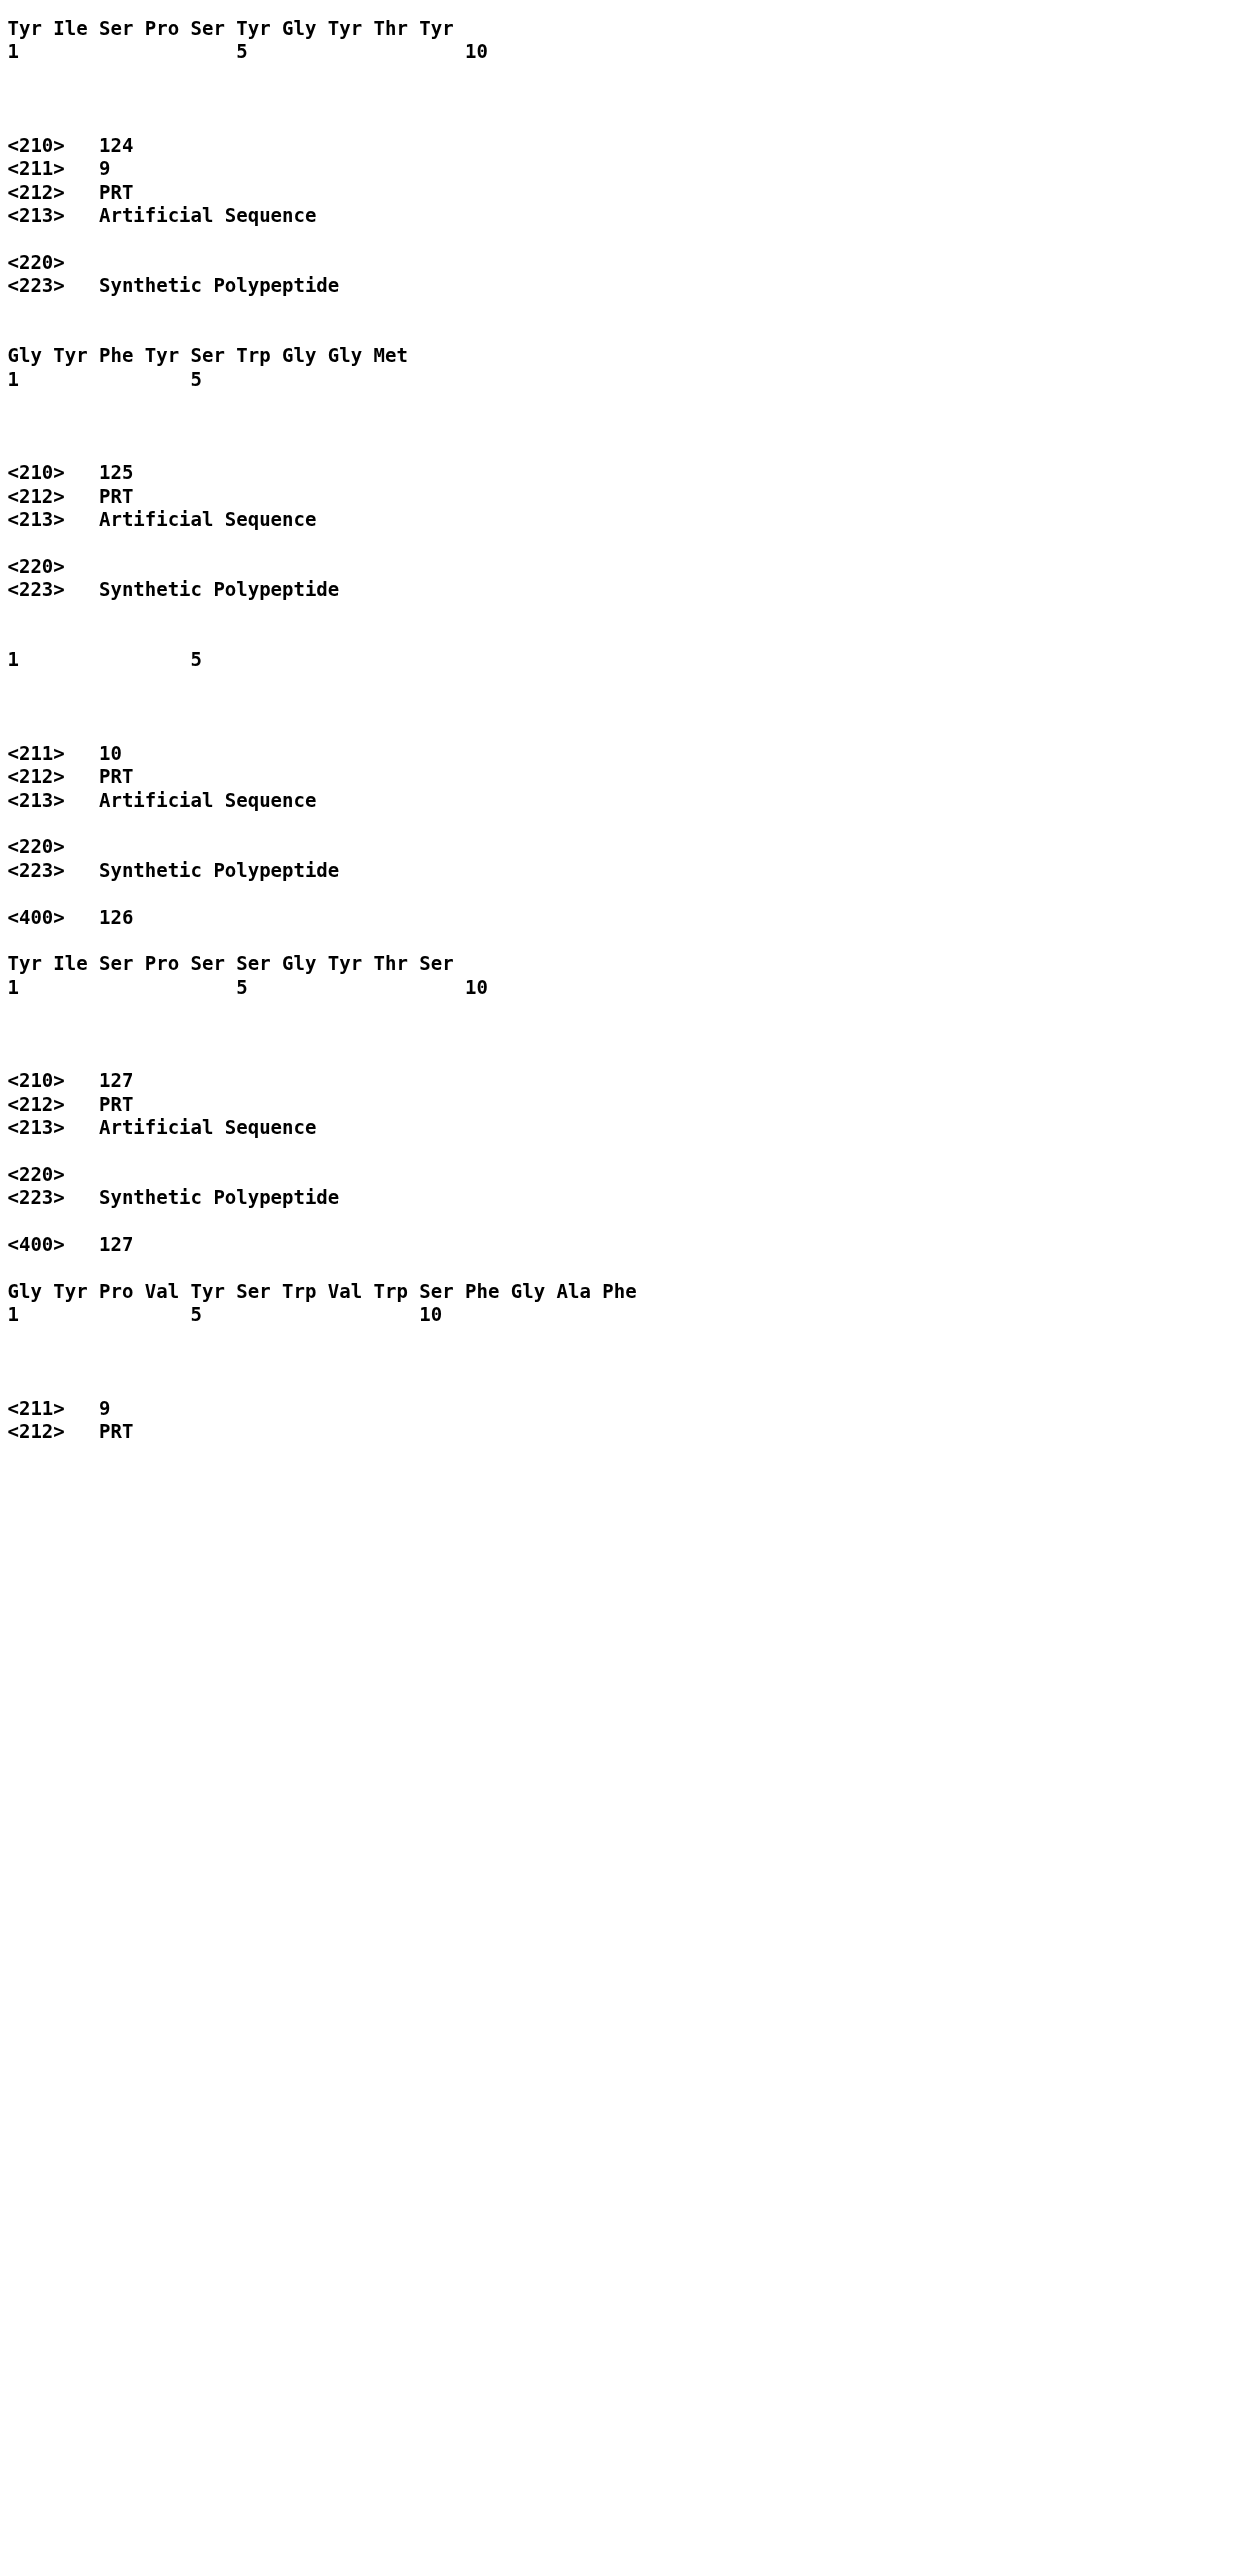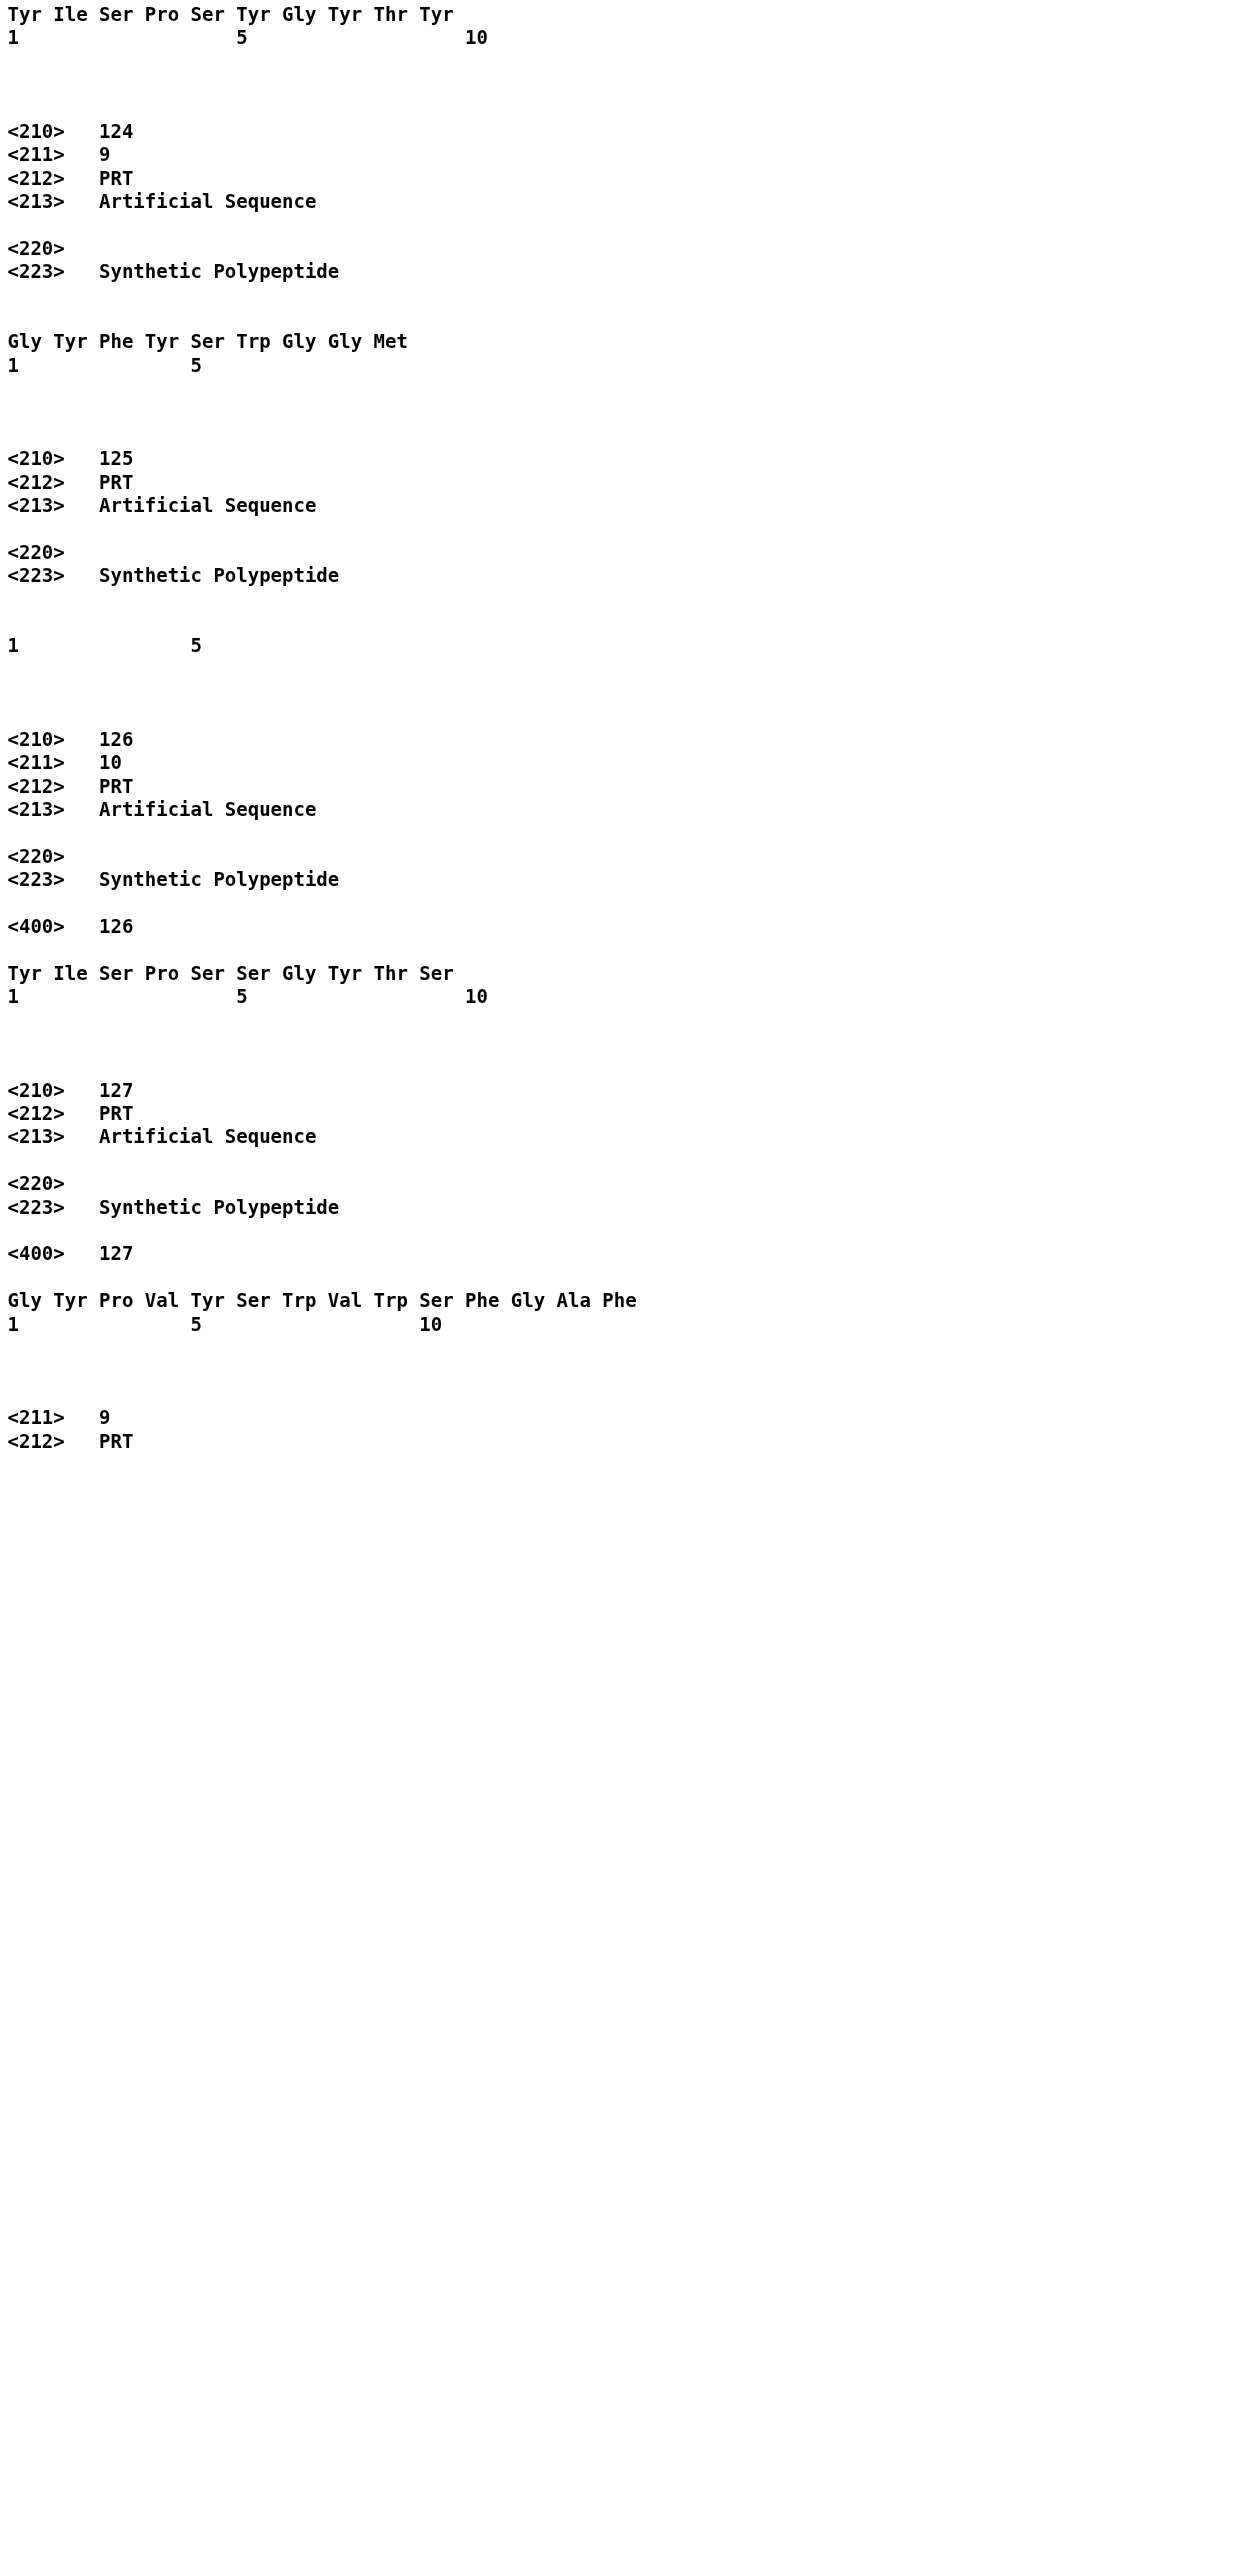--- a/index.html
+++ b/index.html
@@ -11,21 +11,21 @@
     width: 1260px;
     min-height: 2576px;
     font-family: "DejaVu Sans Mono", monospace;
     color: #000000;
   }
   .page {
     position: relative;
     width: 1260px;
     min-height: 2576px;
     box-sizing: border-box;
-    padding: 3px 0 0 0;
+    padding: 17px 0 0 0;
   }
   .seq-block {
     padding-left: 7.5px;
   }
   .line {
     font-family: "DejaVu Sans Mono", monospace;
     font-size: 19px;
     font-weight: bold;
     line-height: 23.4px;
     white-space: pre;
@@ -71,21 +71,20 @@
     <div class="line">&lt;220&gt;</div>
     <div class="line">&lt;223&gt;   Synthetic Polypeptide</div>
     <div class="gap-sm"></div>
     <div class="gap-sm"></div>
     <div class="line">1               5</div>
   </div>
 
   <div class="gap-lg"></div>
 
   <div class="seq-block">
-    <div class="line">&lt;210&gt;   126</div>
     <div class="line">&lt;211&gt;   10</div>
     <div class="line">&lt;212&gt;   PRT</div>
     <div class="line">&lt;213&gt;   Artificial Sequence</div>
     <div class="gap-sm"></div>
     <div class="line">&lt;220&gt;</div>
     <div class="line">&lt;223&gt;   Synthetic Polypeptide</div>
     <div class="gap-sm"></div>
     <div class="line">&lt;400&gt;   126</div>
     <div class="gap-sm"></div>
     <div class="line">Tyr Ile Ser Pro Ser Ser Gly Tyr Thr Ser</div>

